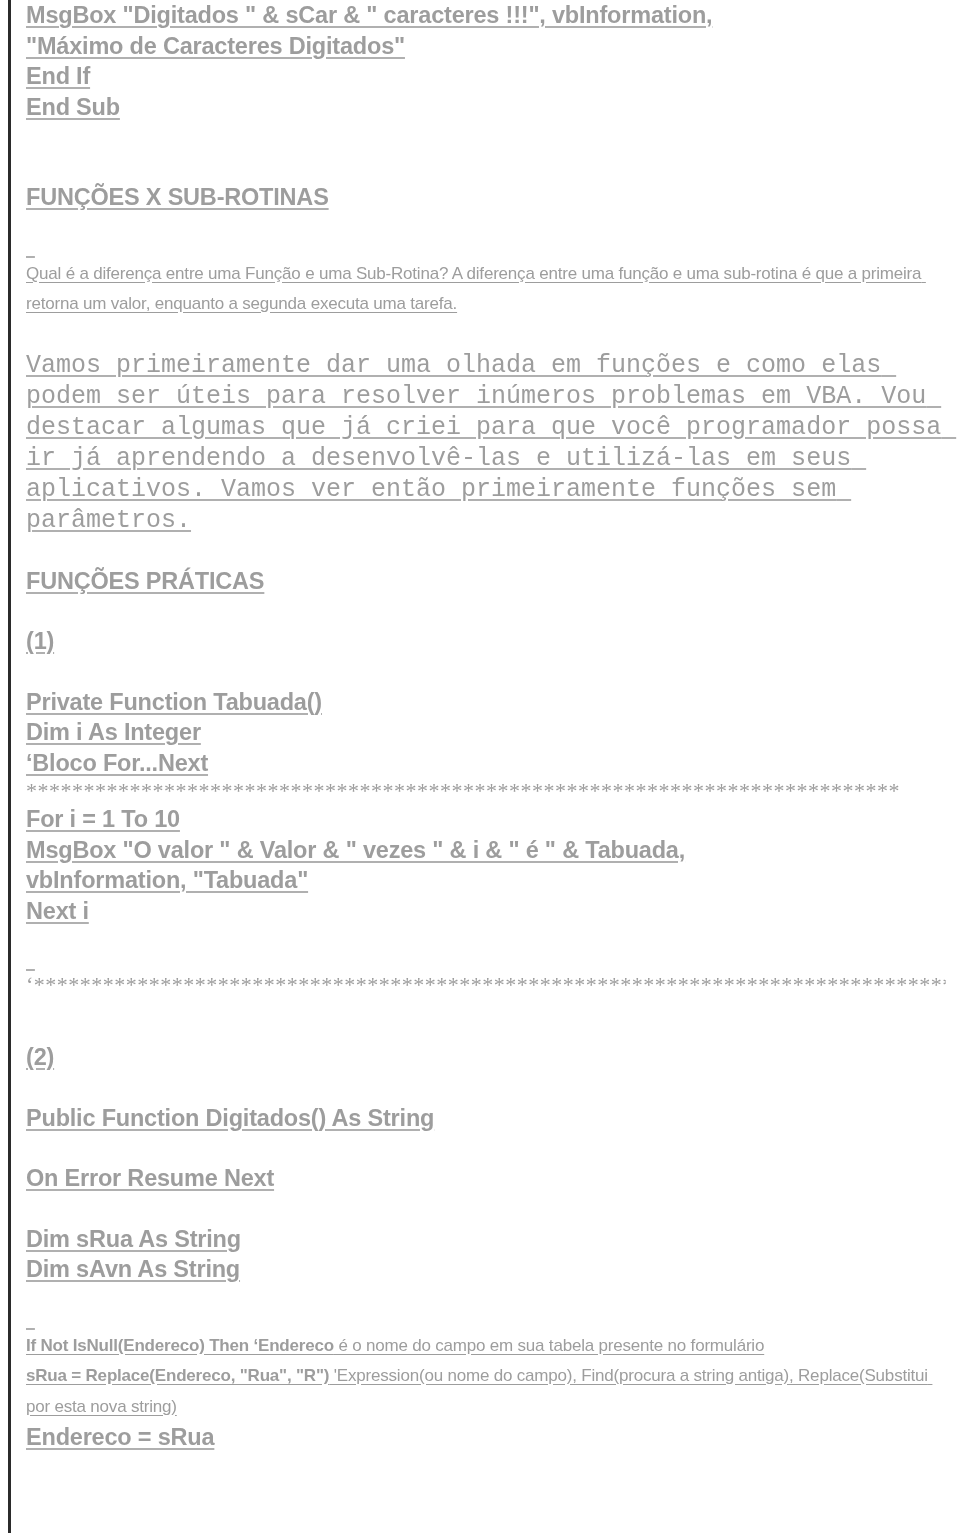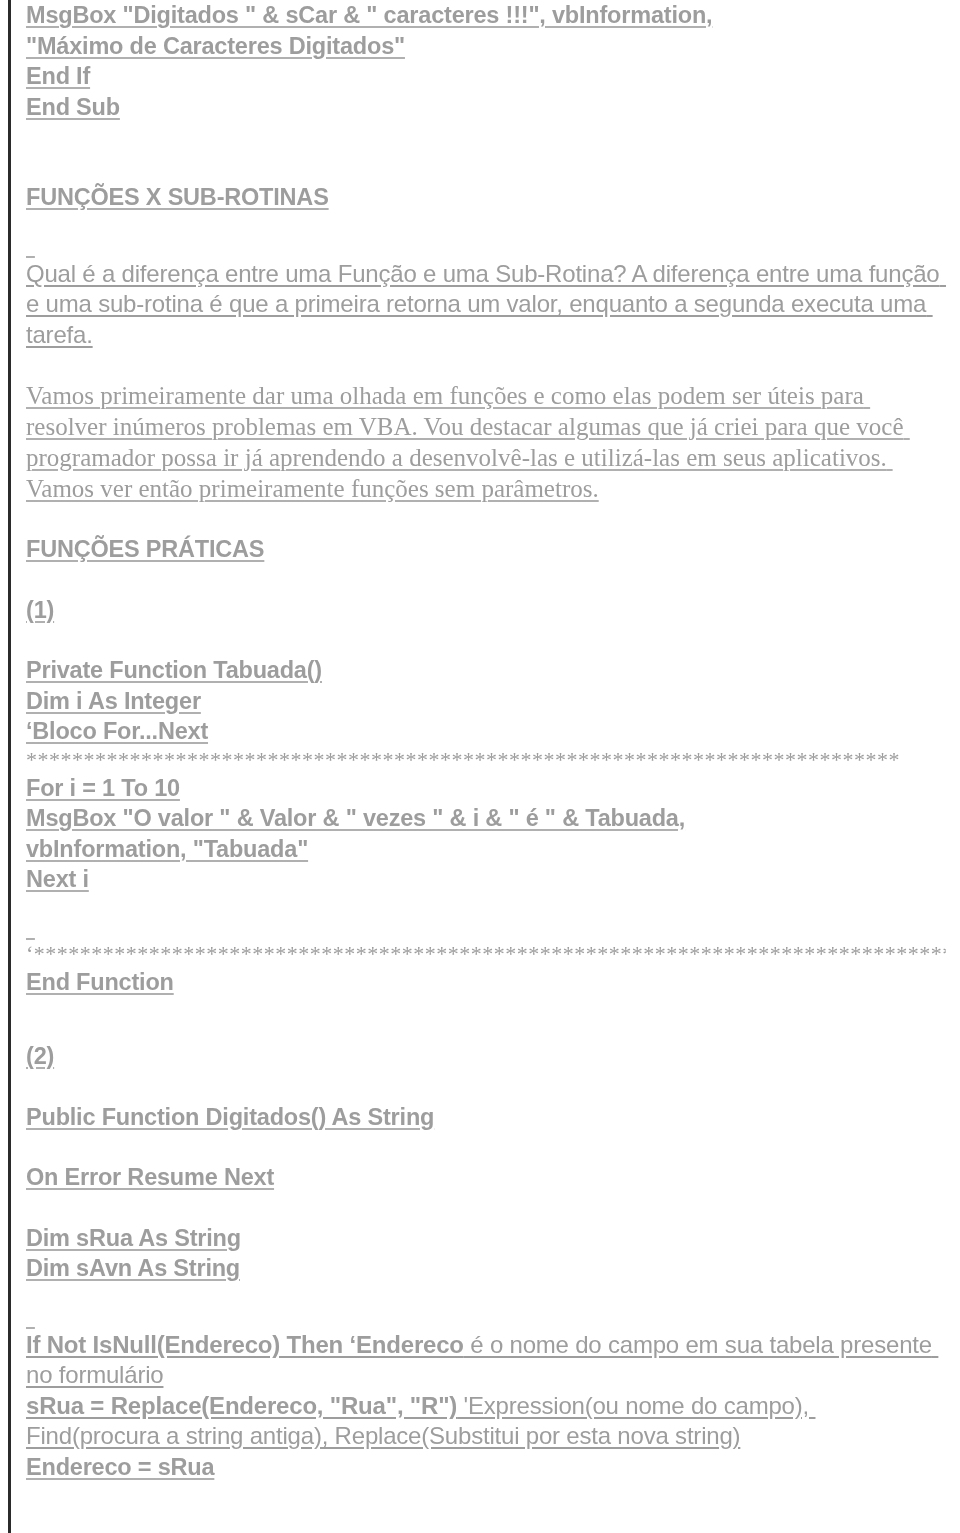--- a/index.html
+++ b/index.html
@@ -49,26 +49,26 @@
   }
   .sans-b {
     font-family: "Liberation Sans", sans-serif;
     font-weight: bold;
     font-size: 23.5px;
     letter-spacing: -0.2px;
   }
   .sans-r {
     font-family: "Liberation Sans", sans-serif;
     font-weight: normal;
-    font-size: 24px;
+    font-size: 17px;
     letter-spacing: -0.2px;
     text-decoration: underline;
   }
   .serif-r {
-    font-family: Liberation Serif, serif;
+    font-family: Liberation Mono, monospace;
     font-weight: normal;
     font-size: 25px;
     line-height: 31px;
     letter-spacing: 0px;
   }
 
   
   .block { display: block; }
   .gap-md { height: 30px; }
   .gap-lg { height: 44px; }
@@ -159,21 +159,20 @@
     <span class="ln sans-b">vbInformation, "Tabuada"</span>
     <span class="ln sans-b">Next i</span>
   </div>
 
   <div class="gap-md"></div>
 
   <div class="stub"><span>&nbsp;&nbsp;</span></div>
 
   <span class="stars">‘***********************************************************************************</span>
 
-  <span class="ln sans-b">End Function</span>
 
   <div class="gap-lg"></div>
 
   <span class="ln sans-b">(2)</span>
 
   <div class="gap-md"></div>
 
   <span class="ln sans-b">Public Function Digitados() As String</span>
 
   <div class="gap-md"></div>

